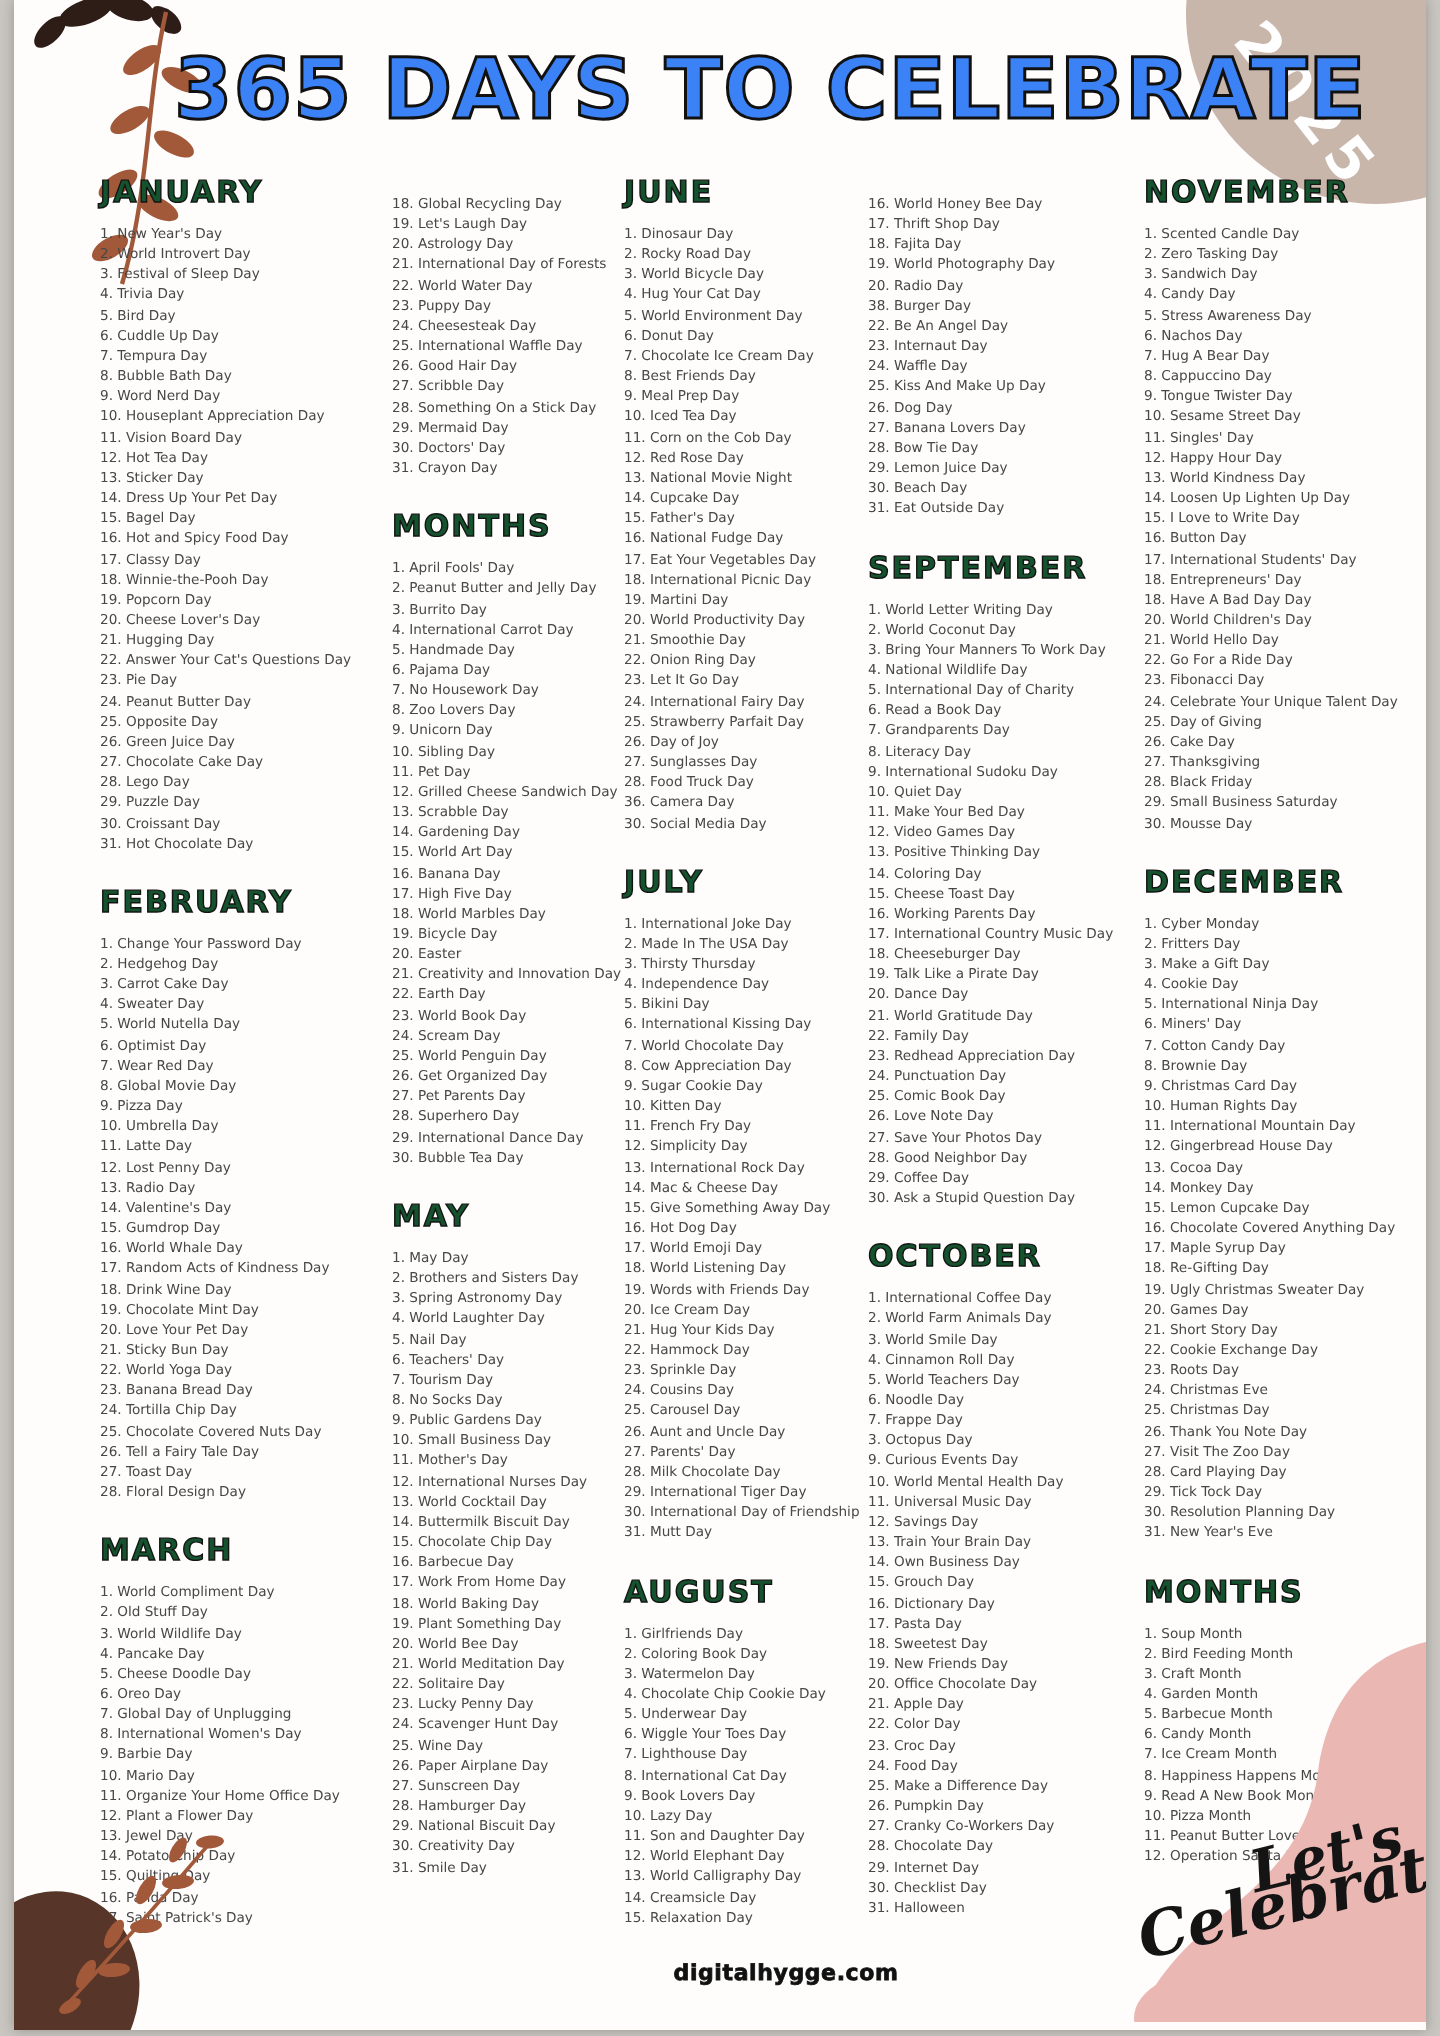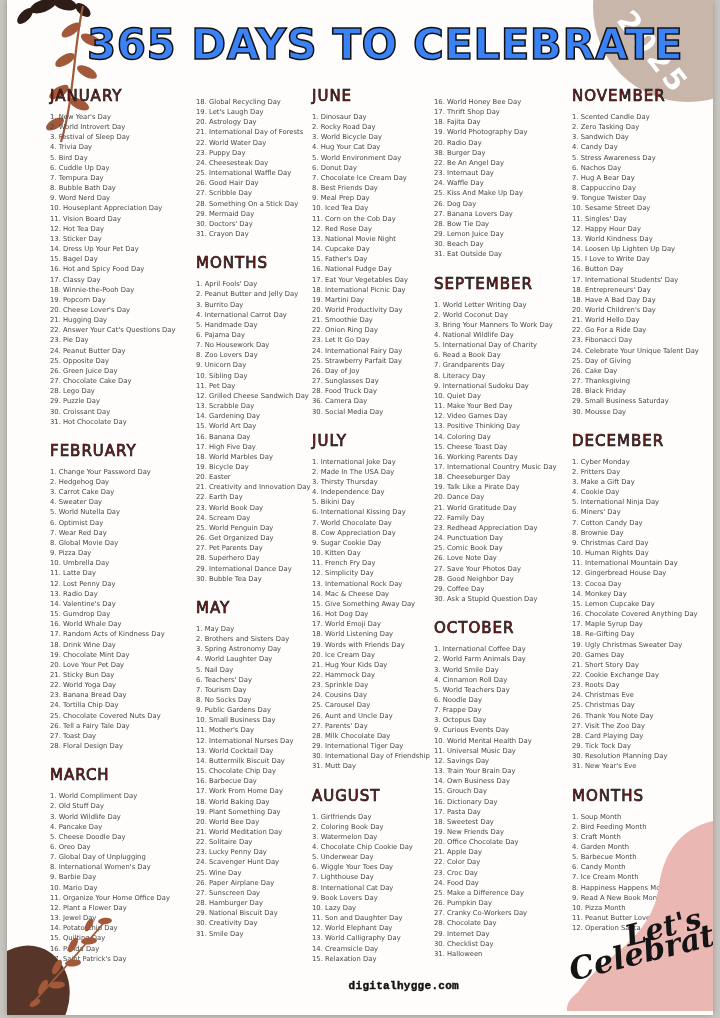--- a/index.html
+++ b/index.html
@@ -14,28 +14,28 @@
   .year-badge { position:absolute; width:190px; height:190px; border-radius:50%;
                 right:-70px; top:-88px; background:#c8b6ab; }
   .year-badge-text { position:absolute; left:44px; top:92px; transform:rotate(52deg);
                      transform-origin:left top; color:#ffffff; font-size:29px;
                      font-weight:bold; letter-spacing:4px; }
 
   .col { position:absolute; top:88px; width:130px; }
   .col-1 { left:43px; } .col-2 { left:189px; } .col-3 { left:305px; }
   .col-4 { left:427px; } .col-5 { left:565px; }
 
-  .month-header { font-size:15px; font-weight:normal; color:#7f1d1d; letter-spacing:1px;
+  .month-header { font-size:15px; font-weight:bold; color:#14532d; letter-spacing:1px;
                   line-height:16px; margin:16px 0 8px; -webkit-text-stroke:0.7px #141414; }
   .month-section:first-child .month-header { margin-top:0; }
   .month-section.continuation { padding-top:9px; }
   .item { font-size:6.8px; line-height:10.15px; color:#474747; white-space:nowrap; }
 
-  .footer-site { position:absolute; left:282px; top:980px; width:170px; text-align:right;
-                 font-size:11px; font-weight:bold; color:#111; letter-spacing:0.3px;font-family:Liberation Mono, monospace;
+  .footer-site { position:absolute; left:301px; top:980px; width:170px; text-align:center;
+                 font-size:11px; font-weight:bold; color:#111; letter-spacing:0.3px;
                  -webkit-text-stroke:0.4px #111; }
 
   .script-sign { position:absolute; left:558px; top:918px; transform:rotate(-14deg);
                  color:#141414; font-family:"DejaVu Serif", serif; font-style:italic;
                  font-weight:bold; text-align:center; z-index:3; }
   .script-line1 { display:block; font-size:29px; line-height:26px; margin-left:34px; }
   .script-line2 { display:block; font-size:31px; line-height:28px; margin-top:-8px; }
 
   .deco { position:absolute; pointer-events:none; }
   .deco-topleft { left:6px; top:0; }

